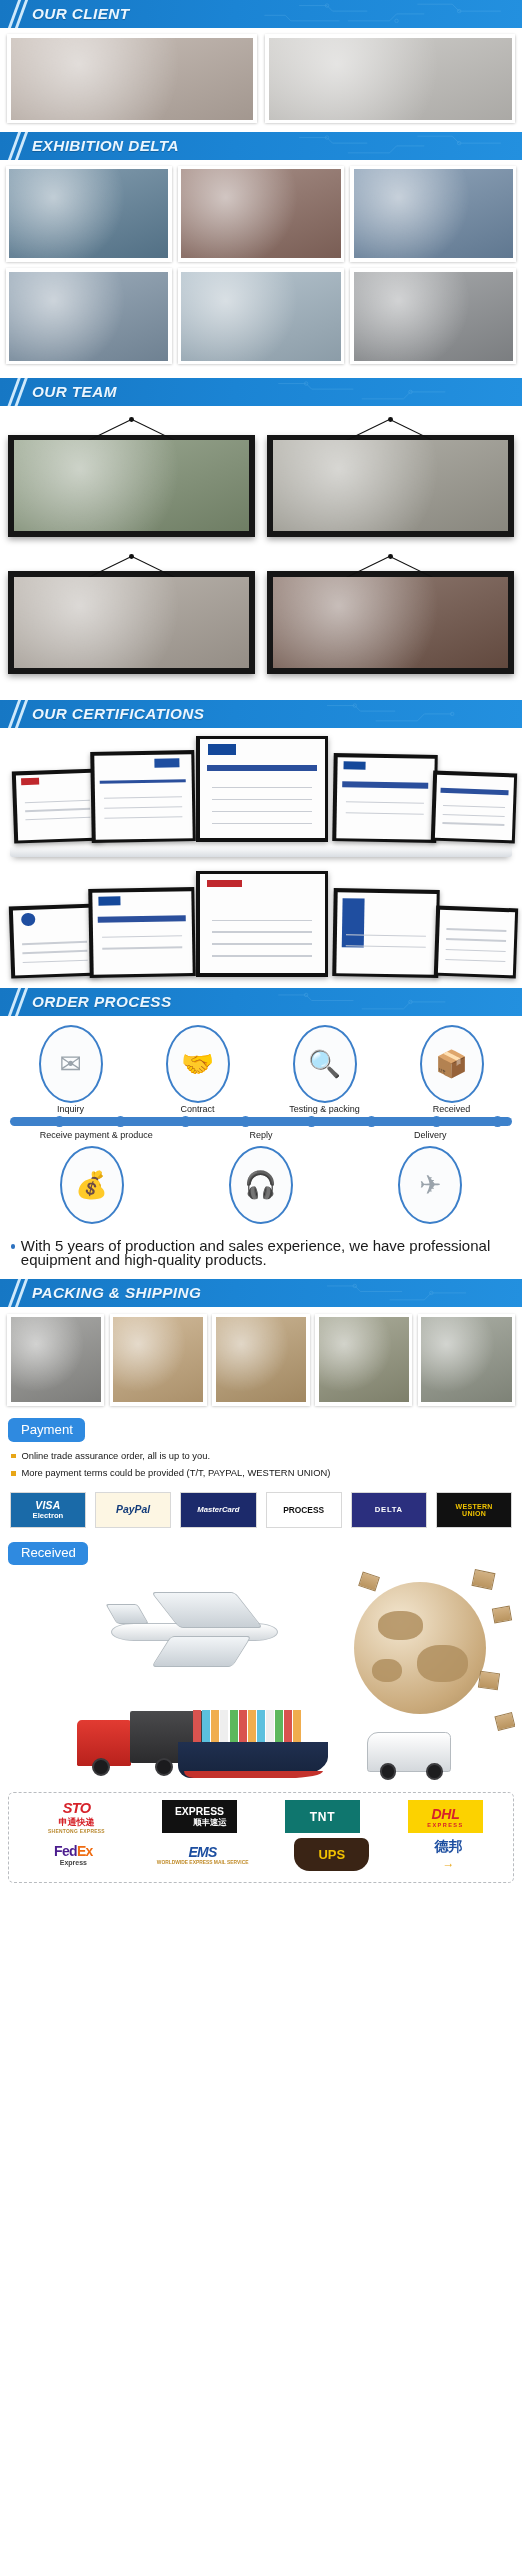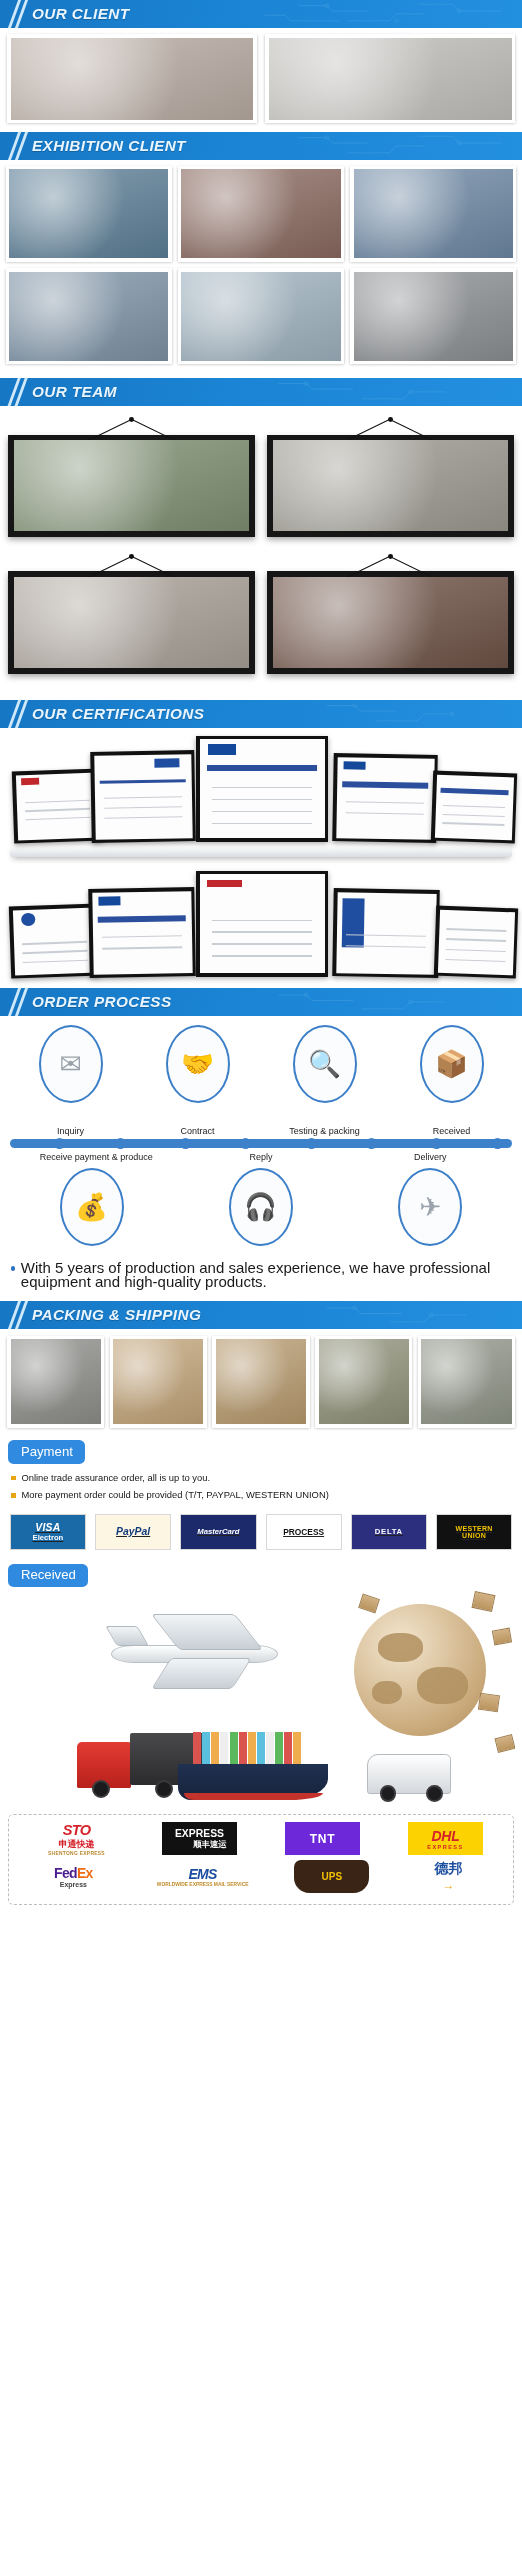--- a/index.html
+++ b/index.html
@@ -171,21 +171,21 @@
     border: 2.1px solid #3c7fc9;
     border-radius: 50%;
     background: #fbfcfd;
     display: flex; align-items: center; justify-content: center;
     overflow: hidden;
   }
   .op-oval .glyph { font-size: 26.5px; color: #9aa3ab; line-height: 1; }
   .op-label {
     font-size: 9px;
     color: #1b1b1b;
-    margin-top: 23px;
+    margin-top: 1px;
     white-space: nowrap;
   }
   .op-bar {
     height: 9px;
     background: #3d81cb;
     border-radius: 4.9px;
     margin: 2.8px 2.8px 2.8px;
     position: relative;
   }
   .op-bar .dot {
@@ -240,21 +240,20 @@
   .pay-bullets p::before {
     content: "";
     position: absolute; left: 0; top: 4.9px;
     width: 4.9px; height: 4.9px;
     background: #e8a617;
   }
 
   .pay-logos {
     display: flex; gap: 9px;
     padding: 2.8px 9.8px 9.8px;
-    text-decoration: underline;
   }
   .pay-logos .lg {
     flex: 1; height: 36px;
     display: flex; flex-direction: column;
     align-items: center; justify-content: center;
     font-weight: bold;
     overflow: hidden;
     border: 0.7px solid #d8d8d8;
   }
   .lg-visa { background: #1a6aa8; color: #fff; }
@@ -386,33 +385,33 @@
     align-items: center; justify-content: center;
     font-weight: bold;
     padding: 1.4px 4.2px;
   }
   .c-sto .a { color: #d6222a; font-size: 14.6px; font-style: italic; letter-spacing: -0.7px; }
   .c-sto .b { color: #d6222a; font-size: 9px; }
   .c-sto .c { color: #b8872c; font-size: 4.9px; letter-spacing: 0.3px; }
   .c-sf { background: #111; color: #fff; }
   .c-sf .a { font-size: 10.4px; }
   .c-sf .b { font-size: 8.4px; padding-left: 21px; }
-  .c-tnt { background: #6d28d9; color: #fff; width: 47px; }
+  .c-tnt { background: #0f766e; color: #fff; width: 47px; }
   .c-tnt .a { font-size: 12px; letter-spacing: 0.7px; }
   .c-dhl { background: #fcd200; }
   .c-dhl .a { color: #d6222a; font-size: 14px; font-style: italic; letter-spacing: -0.3px; }
   .c-dhl .b { color: #d6222a; font-size: 5.6px; letter-spacing: 1.4px; }
   .c-fedex .a { font-size: 14px; letter-spacing: -0.7px; }
   .c-fedex .a span:first-child { color: #4b1d8e; }
   .c-fedex .a span:last-child { color: #ef6c12; }
   .c-fedex .b { color: #444; font-size: 7px; }
   .c-ems .a { color: #1c4ea0; font-size: 14px; font-style: italic; letter-spacing: -0.7px; }
   .c-ems .b { color: #c08c2a; font-size: 4.9px; }
   .c-ups { background: #3a2415; color: #f2c200; border-radius: 7px 7px 15.3px 15.3px; width: 39px; }
-  .c-ups .a { font-size: 10px; }
+  .c-ups .a { font-size: 13px; }
   .c-deb .a { color: #1c4ea0; font-size: 14px; }
   .c-deb .b { color: #e8a617; font-size: 12px; }
 </style>
 </head>
 <body>
 
 
 
 
 <div class="sec-head">
@@ -450,21 +449,21 @@
         <path d="M500 30 h60 l10-10 h40"></path>
       <path d="M600 6 h50 l10 10 h60"></path>
         <circle cx="470" cy="8" r="2.5"></circle>
         <circle cx="660" cy="16" r="2.5"></circle>
     </g>
   </svg>
   <span class="slashes">
       <i></i>
       <i></i>
     </span>
-  <h2>EXHIBITION CLIENT</h2>
+  <h2>EXHIBITION DELTA</h2>
 </div>
 <div class="exh-wrap">
   <div class="exh-row">
     <div class="ph-frame">
         <div class="photo" style="background:#5d7f97"></div>
       </div>
     <div class="ph-frame">
         <div class="photo" style="background:#8a6a60"></div>
       </div>
     <div class="ph-frame">
@@ -763,21 +762,21 @@
     </div>
   <div class="ph-frame">
       <div class="photo" style="background:#8f9487"></div>
     </div>
 </div>
 
 
 <div class="pill">Payment</div>
 <div class="pay-bullets">
   <p>Online trade assurance order, all is up to you.</p>
-  <p>More payment order could be provided (T/T, PAYPAL, WESTERN UNION)</p>
+  <p>More payment terms could be provided (T/T, PAYPAL, WESTERN UNION)</p>
 </div>
 <div class="pay-logos">
   <div class="lg lg-visa">
     <span class="a">VISA</span>
     <span class="b">Electron</span>
   </div>
   <div class="lg lg-paypal">
     <span class="a">PayPal</span>
   </div>
   <div class="lg lg-mc">

